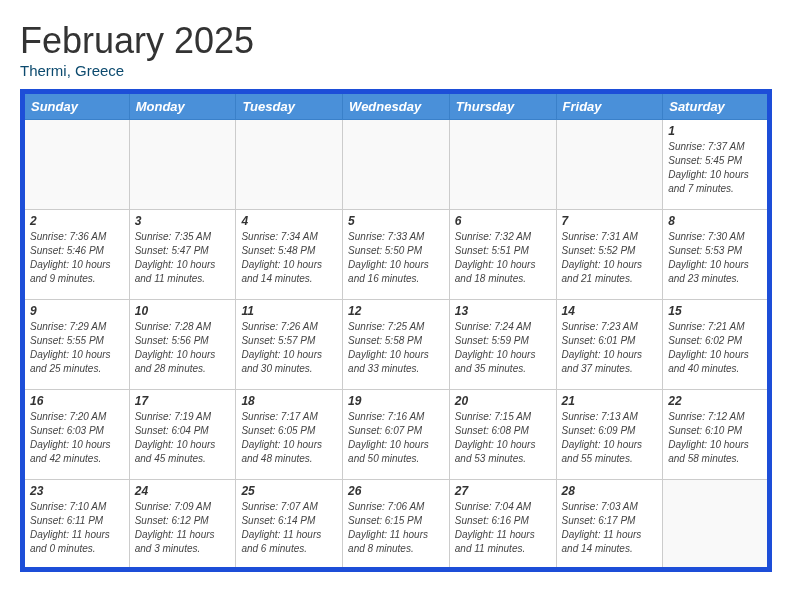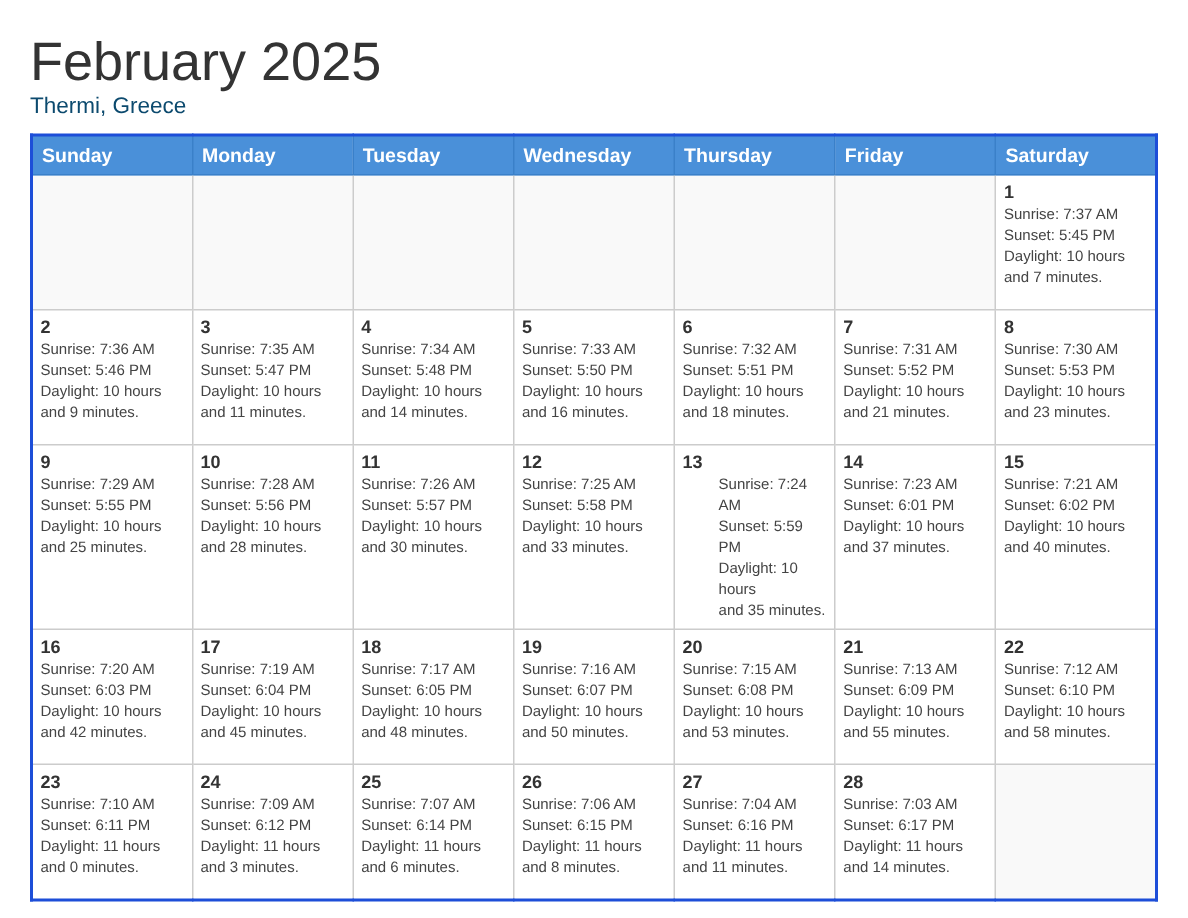--- a/index.html
+++ b/index.html
@@ -44,21 +44,22 @@
       color: #333;
       font-weight: normal;
     }
     .subtitle {
       font-size: 15px;
       color: #0c4a6e;
     }
     .calendar {
       width: 100%;
       border-collapse: collapse;
-      border: 2px solid #1d4ed8;
+      border: 5px solid #1d4ed8;
+      font-style: italic;
     }
     .calendar th {
       background: #4a90d9;
       color: #fff;
       text-align: left;
       padding: 5px 6px;
       font-size: 13px;
       font-weight: bold;
       border: 1px solid #3a80c9;
     }
@@ -201,21 +202,21 @@
         </td>
         <td>
           <span class="day-num">12</span>
           <div class="day-info" style="white-space: pre-line;">Sunrise: 7:25 AM
 Sunset: 5:58 PM
 Daylight: 10 hours
 and 33 minutes.</div>
         </td>
         <td>
           <span class="day-num">13</span>
-          <div class="day-info" style="white-space: pre-line; margin-left: 24px;">Sunrise: 7:24 AM
+          <div class="day-info" style="white-space: pre-line;">Sunrise: 7:24 AM
 Sunset: 5:59 PM
 Daylight: 10 hours
 and 35 minutes.</div>
         </td>
         <td>
           <span class="day-num">14</span>
           <div class="day-info" style="white-space: pre-line;">Sunrise: 7:23 AM
 Sunset: 6:01 PM
 Daylight: 10 hours
 and 37 minutes.</div>

